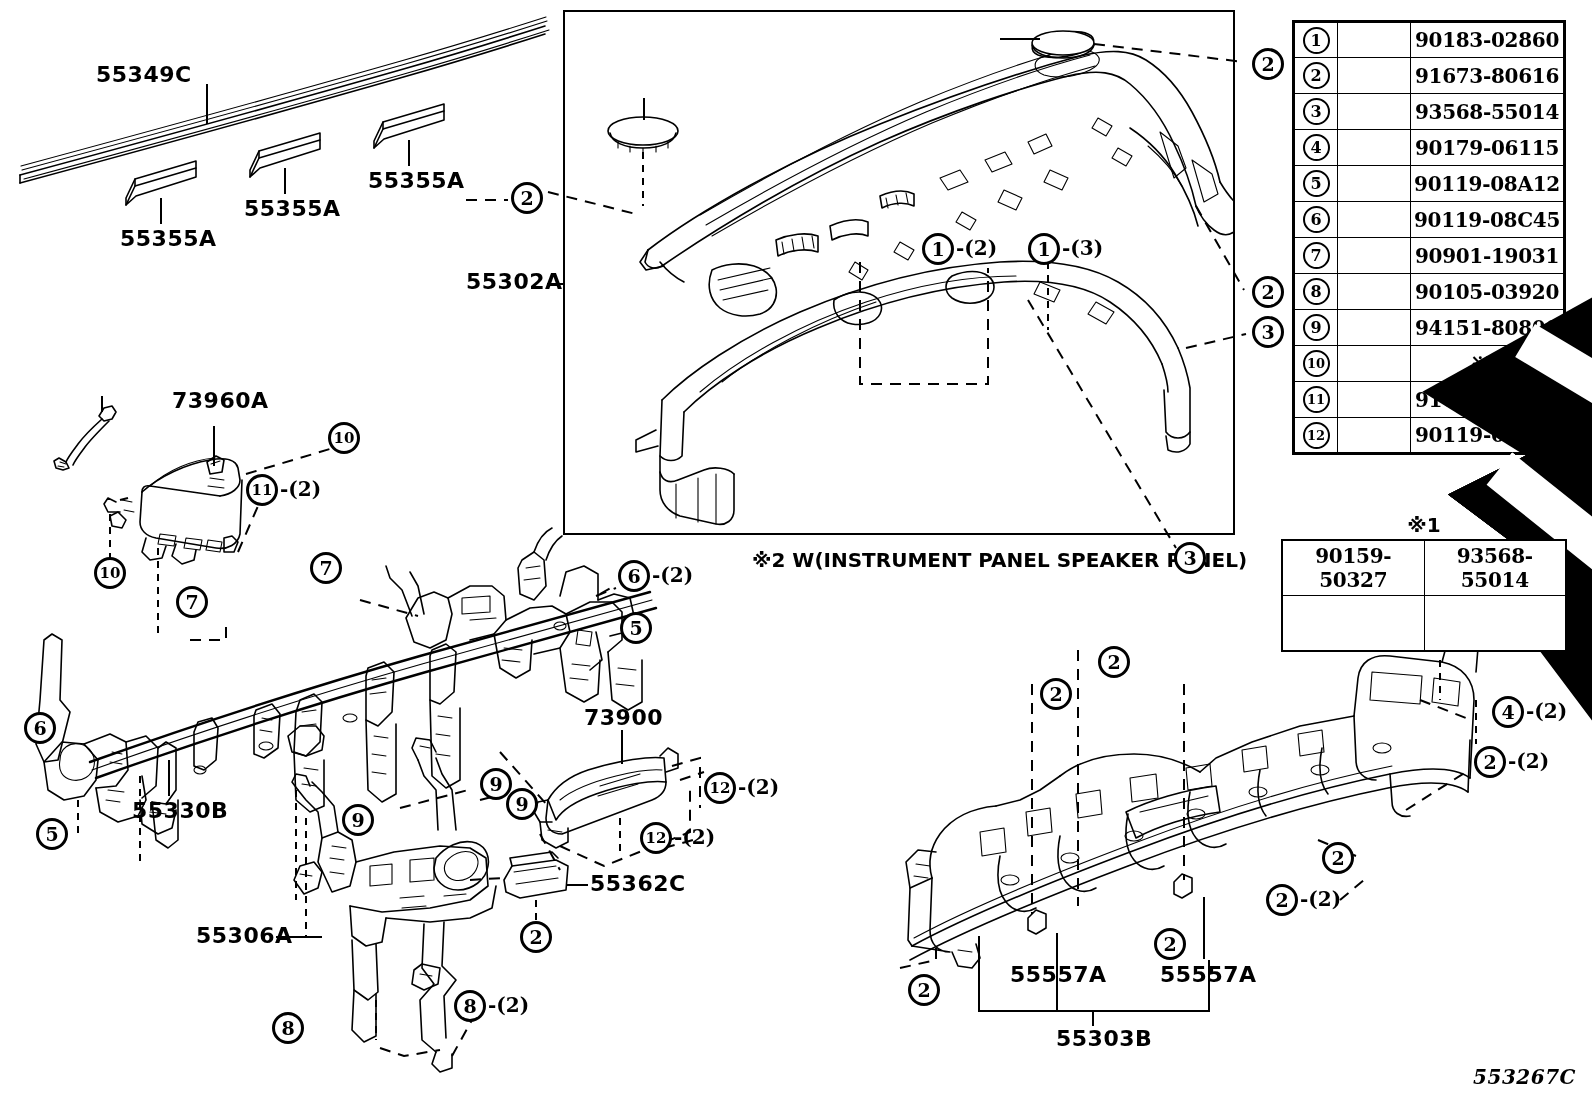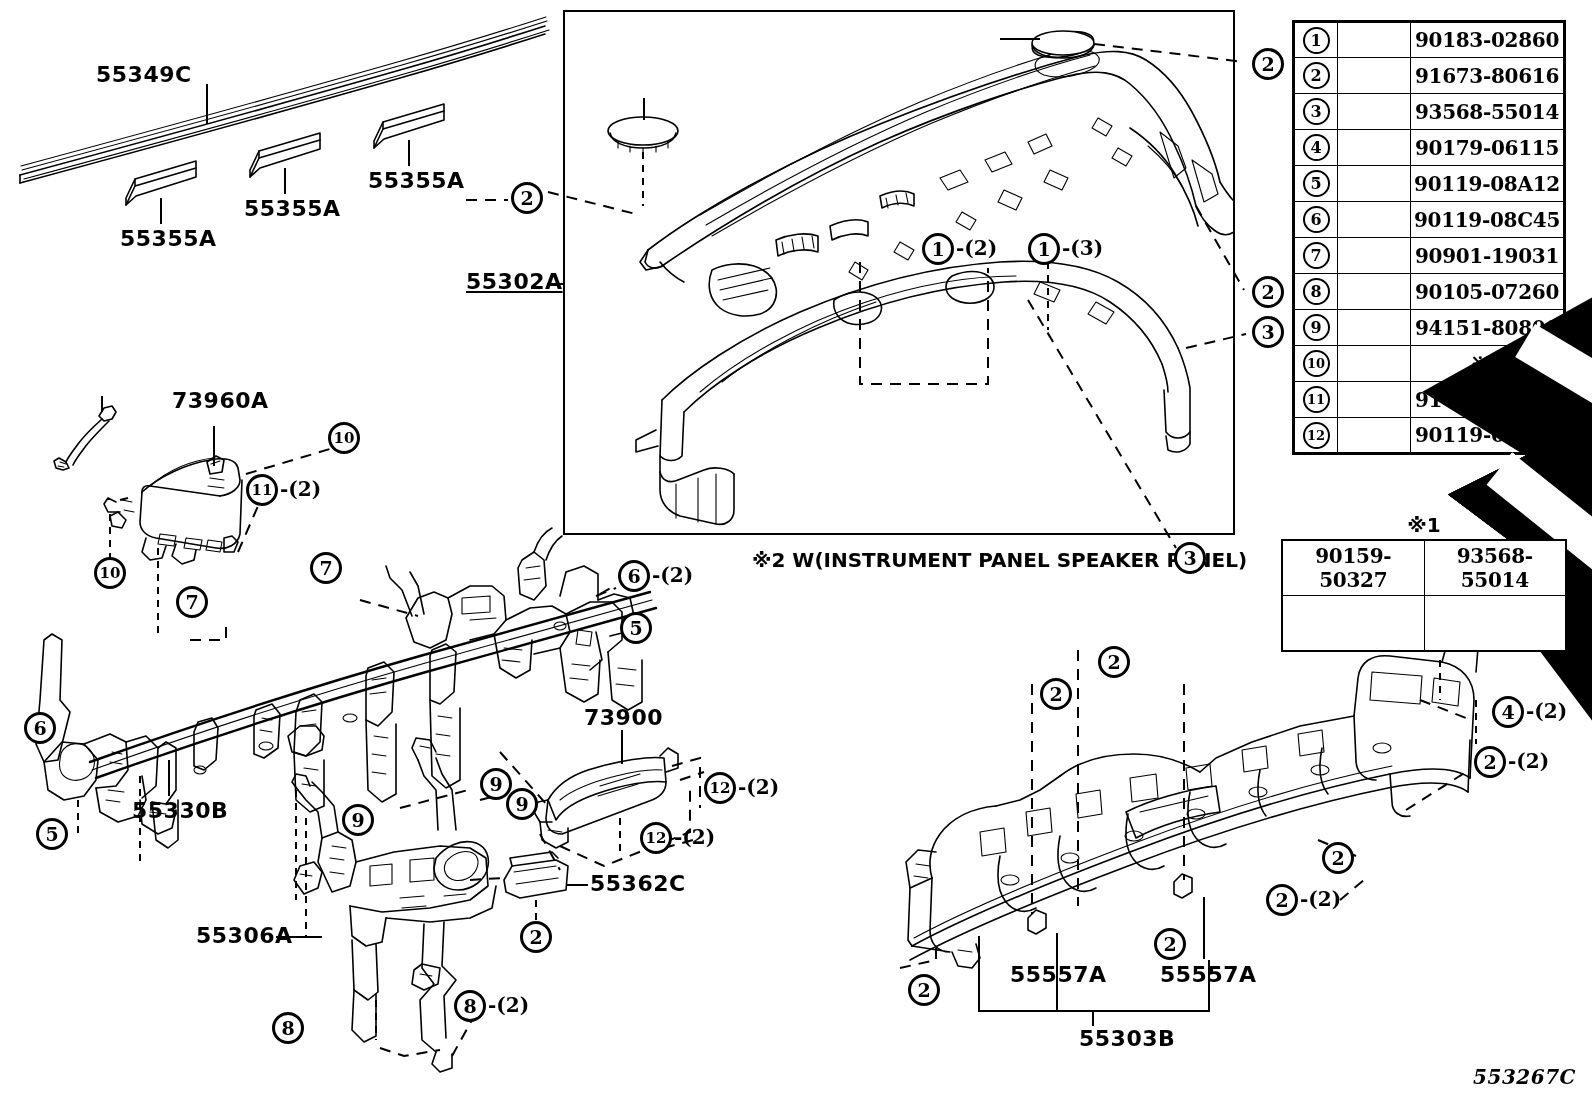--- a/index.html
+++ b/index.html
@@ -534,21 +534,21 @@
 
   <div class="lbl" style="left:172px;top:388px;">73960A</div>
   <div class="ldr v" style="left:213px;top:426px;height:40px;"></div>
 
   <div class="lbl" style="left:578px;top:73px;">※255408F</div>
   <div class="ldr v" style="left:643px;top:98px;height:22px;"></div>
 
   <div class="lbl" style="left:900px;top:22px;">※255408F</div>
   <div class="ldr h" style="left:1000px;top:38px;width:40px;"></div>
 
-  <div class="lbl" style="left:466px;top:269px;text-decoration:underline;">55302A</div>
+  <div class="lbl" style="left:466px;top:269px;">55302A</div>
   <div class="ldr h" style="left:547px;top:283px;width:18px;"></div>
   <div class="ldr v" style="left:563px;top:176px;height:210px;"></div>
 
   <div class="lbl note" style="left:752px;top:549px;">※2 W(INSTRUMENT PANEL SPEAKER PANEL)</div>
 
   <div class="lbl" style="left:132px;top:798px;">55330B</div>
   <div class="ldr v" style="left:168px;top:760px;height:36px;"></div>
 
   <div class="lbl" style="left:584px;top:705px;">73900</div>
   <div class="ldr v" style="left:621px;top:730px;height:34px;"></div>
@@ -561,21 +561,21 @@
 
   <div class="lbl" style="left:1010px;top:962px;">55557A</div>
   <div class="ldr v" style="left:1056px;top:933px;height:28px;"></div>
   <div class="lbl" style="left:1160px;top:962px;">55557A</div>
   <div class="ldr v" style="left:1203px;top:897px;height:62px;"></div>
 
   <div class="ldr v" style="left:978px;top:936px;height:76px;"></div>
   <div class="ldr v" style="left:1208px;top:960px;height:52px;"></div>
   <div class="ldr h" style="left:978px;top:1010px;width:232px;"></div>
   <div class="ldr v" style="left:1092px;top:1010px;height:16px;"></div>
-  <div class="lbl" style="left:1056px;top:1026px;margin-left:23px;">55303B</div>
+  <div class="lbl" style="left:1056px;top:1026px;">55303B</div>
   <div class="ldr v" style="left:1056px;top:960px;height:50px;"></div>
 
   <div class="cal" style="left:511px;top:182px;">2</div>
 
   <div class="cal" style="left:1252px;top:48px;">2</div>
   <div class="cal" style="left:1252px;top:276px;">2</div>
   <div class="cal" style="left:1252px;top:316px;">3</div>
 
   <div class="cal" style="left:922px;top:233px;">1</div>
   <div class="qty" style="left:956px;top:236px;">-(2)</div>
@@ -713,21 +713,21 @@
       <tr>
         <td class="tdnum"><span class="numcircle">8</span></td>
         <td class="tdicon">
           <svg width="62" height="30" viewBox="0 0 62 30">
             <path class="fillk" d="M10,12 L24,5 L29,10 L16,17 Z"></path>
             <path class="fillk" d="M24,10 C31,5 41,5 46,11 C52,18 50,25 42,26 C33,27 25,21 24,16 Z"></path>
             <circle cx="41" cy="16" r="5" fill="#fff"></circle>
             <path d="M12,11 L16,14 M17,9 L21,12" stroke="#fff" stroke-width="1.5" fill="none"></path>
           </svg>
         </td>
-        <td class="tdpn">90105-07260</td>
+        <td class="tdpn">90105-03920</td>
       </tr>
       <tr>
         <td class="tdnum"><span class="numcircle">9</span></td>
         <td class="tdicon">
           <svg width="62" height="30" viewBox="0 0 62 30">
             <path class="fillk" d="M22,9 C30,3 42,4 46,11 C51,19 47,26 38,27 C28,28 20,22 20,16 Z"></path>
             <circle cx="37" cy="17" r="6" fill="#fff"></circle>
             <path d="M24,10 L28,13 M28,8 L32,11" stroke="#fff" stroke-width="1.6" fill="none"></path>
           </svg>
         </td>

